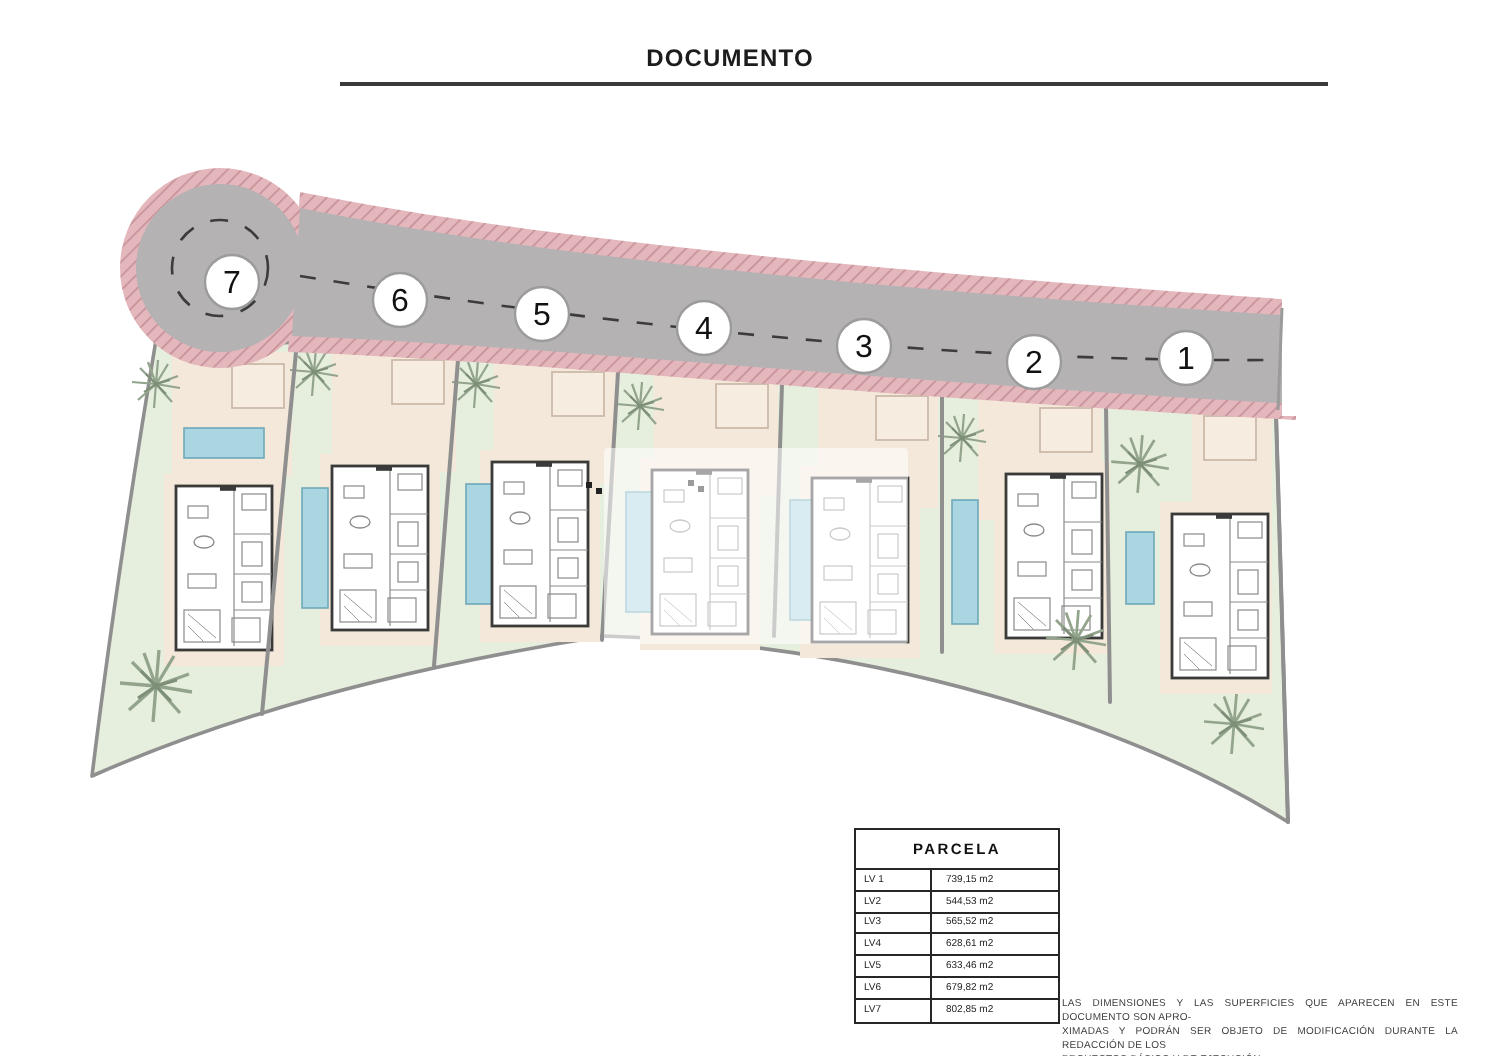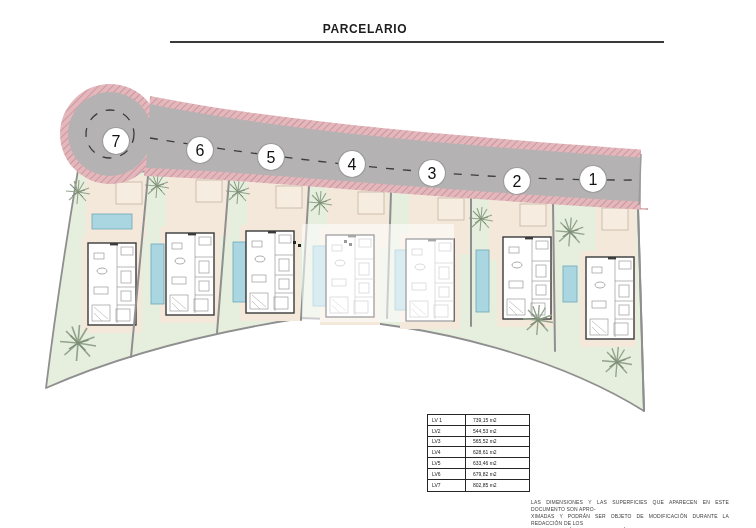--- a/index.html
+++ b/index.html
@@ -23,21 +23,21 @@
   
   .disclaimer{position:absolute;left:531px;top:499px;width:198px;font-size:5px;
           line-height:1.4;color:#3d3d3d;text-align:justify;letter-spacing:.15px;}
   .disclaimer div{white-space:normal;}
 </style>
 </head>
 <body>
 
 <div id="stage">
 
-  <div class="title">PARCELARIO</div>
+  <div class="title">DOCUMENTO</div>
   <div class="rule"></div>
 
   <svg id="plan" width="756" height="528" viewBox="0 0 756 528">
     <defs>
       <pattern id="hatch" width="5" height="5" patternUnits="userSpaceOnUse" patternTransform="rotate(45)">
         <rect width="5" height="5" fill="#e3b7bc"></rect>
         <line x1="0" y1="0" x2="0" y2="5" stroke="#c58f97" stroke-width="1.6"></line>
       </pattern>
 
       <g id="villa">
@@ -193,20 +193,21 @@
       <g transform="translate(593,179)">
         <use href="#marker"></use>
           <text dy="5.5">1</text>
       </g>
     </g>
 
     <rect x="302" y="224" width="152" height="98" rx="2" fill="#ffffff" opacity="0.55"></rect>
   </svg>
 
   <div class="ptable">
+    <div class="thead">PARCELA</div>
     <div class="trow">
       <div class="lbl">LV 1</div>
       <div class="val">739,15 m2</div>
     </div>
     <div class="trow">
       <div class="lbl">LV2</div>
       <div class="val">544,53 m2</div>
     </div>
     <div class="trow">
       <div class="lbl">LV3</div>

